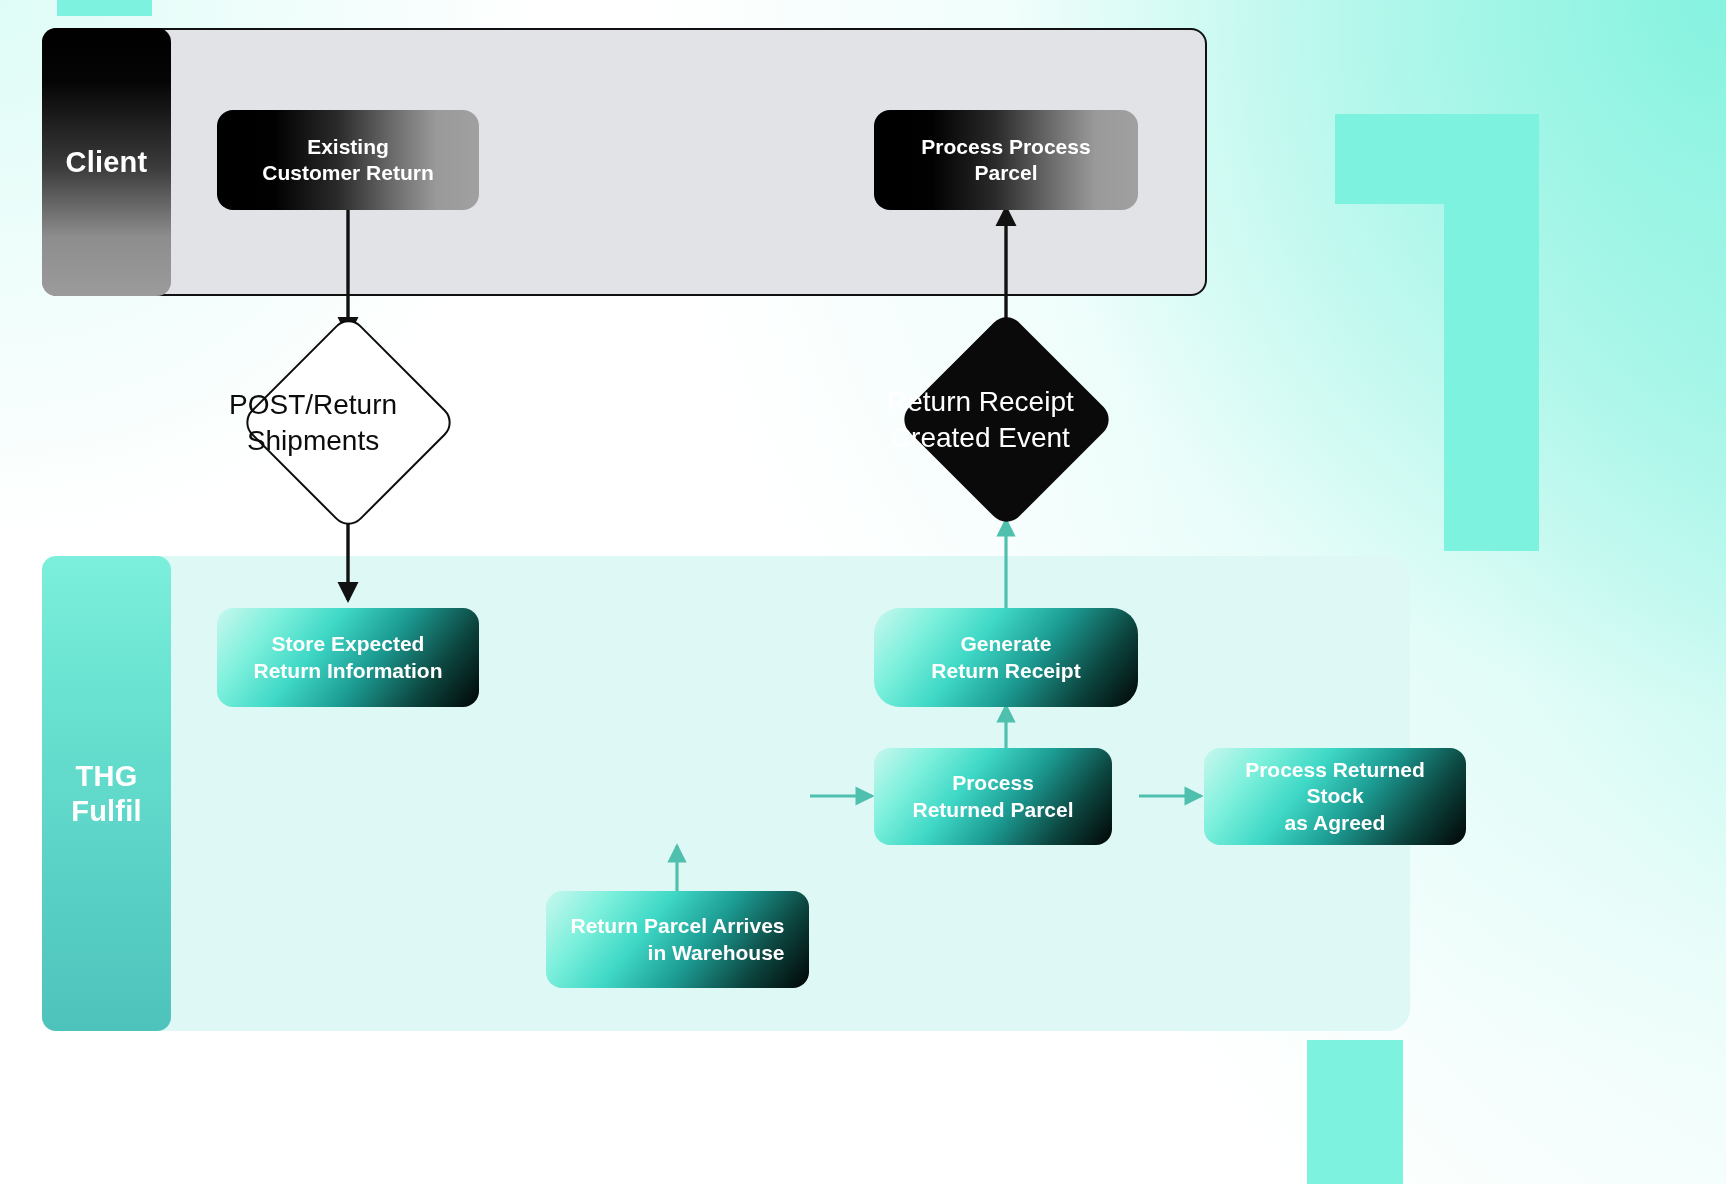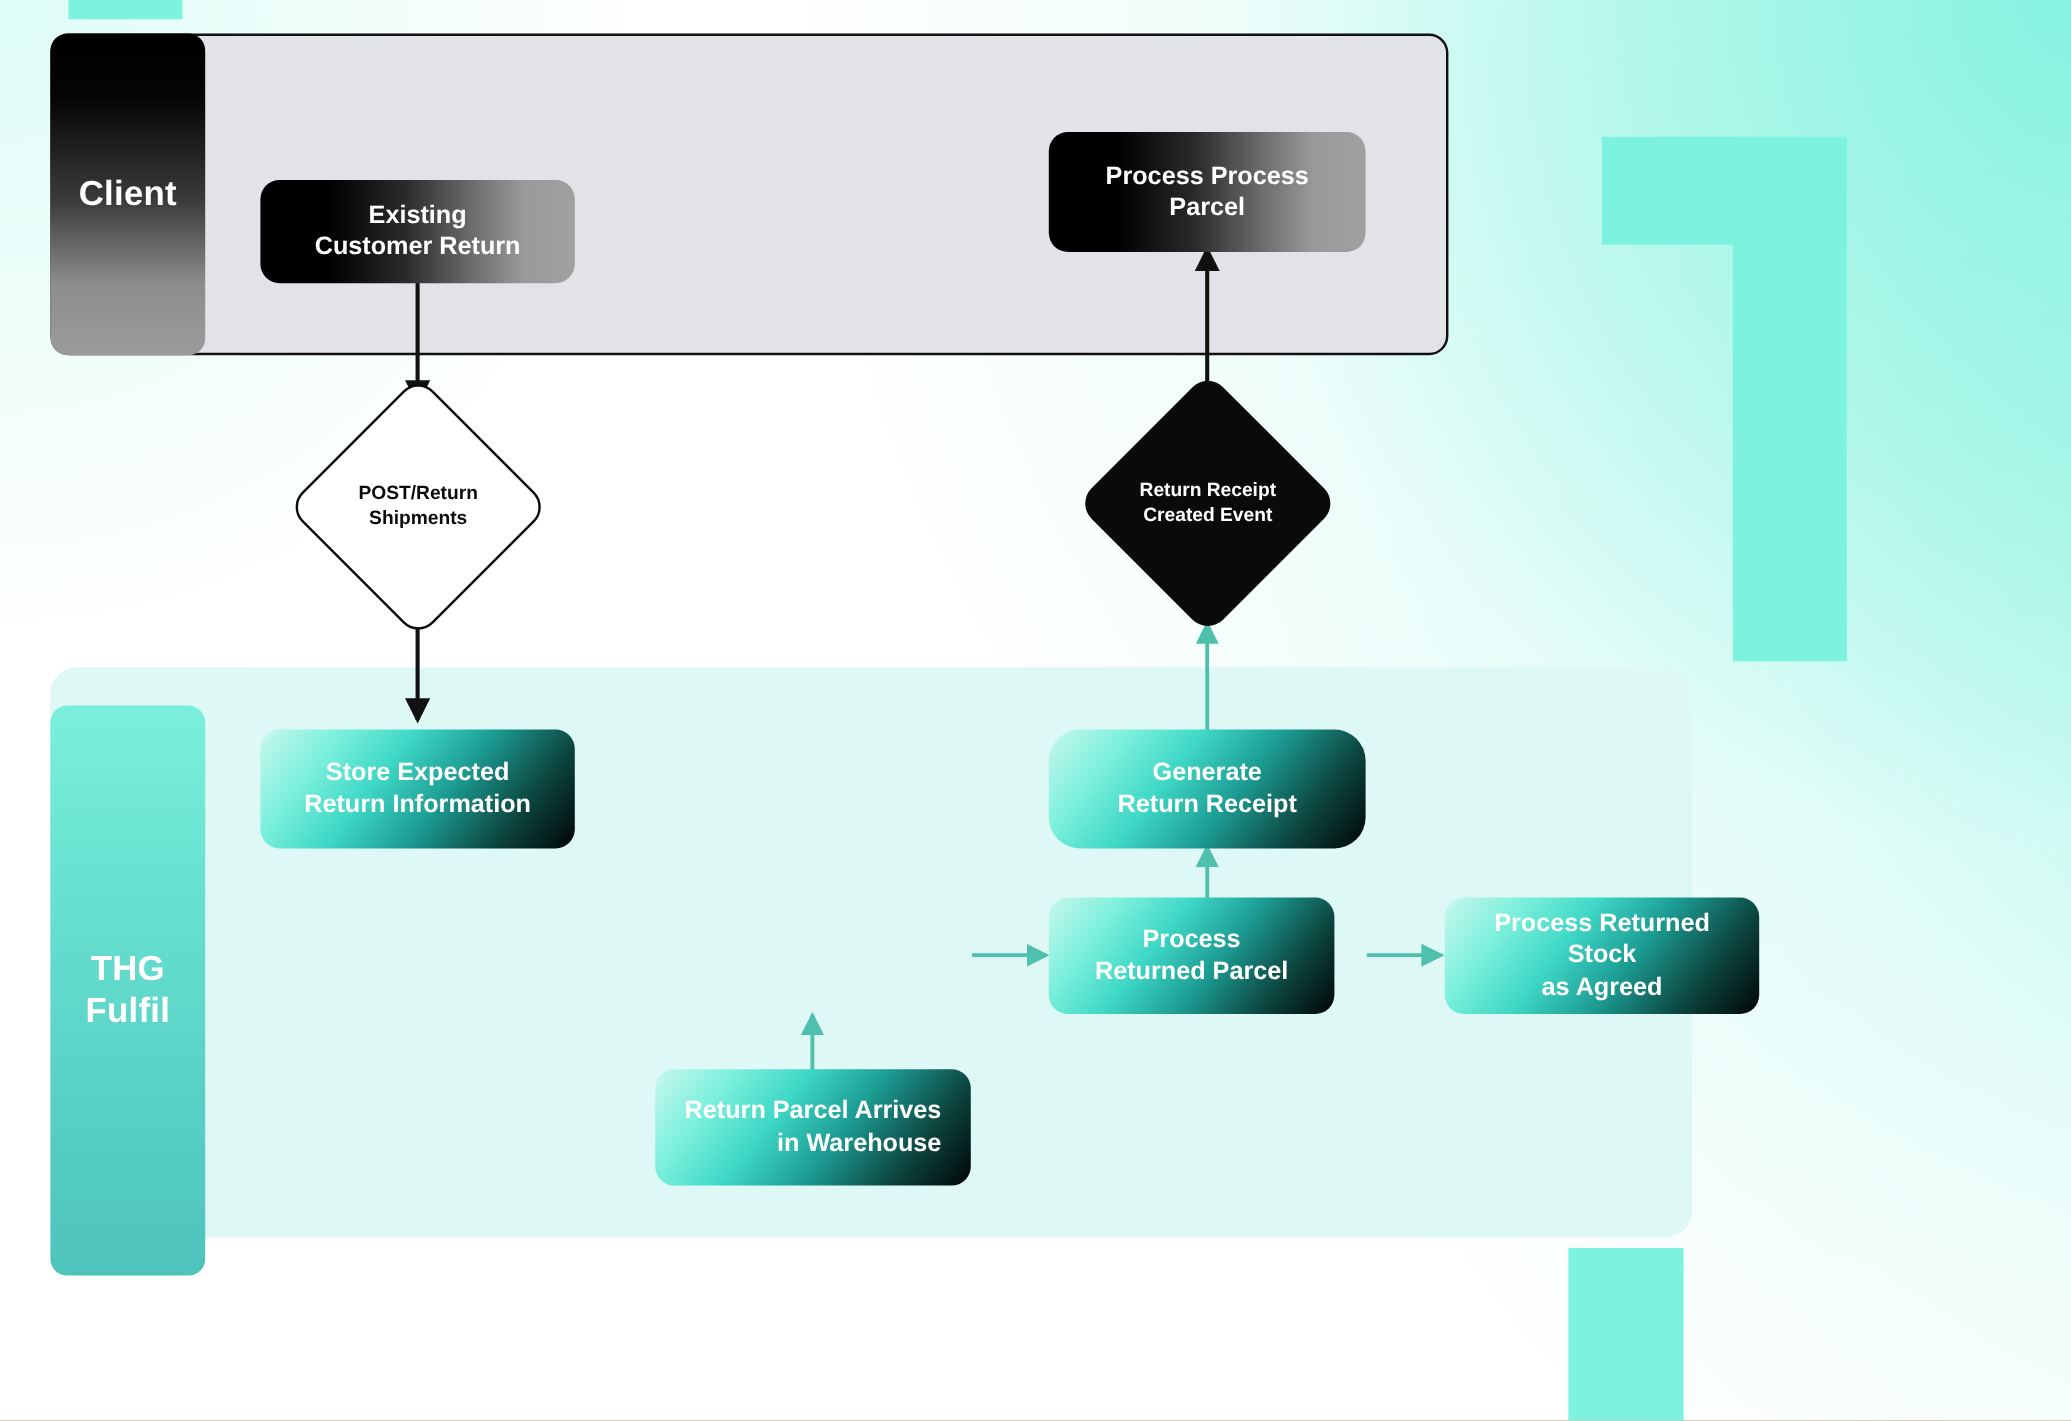--- a/index.html
+++ b/index.html
@@ -75,21 +75,20 @@
     left: 42px; top: 28px;
     width: 129px; height: 268px;
     font-size: 29px;
     background: linear-gradient(180deg, #000000 0%, #050505 20%, #3b3b3b 52%, #8d8d8d 78%, #9b9b9b 100%);
   }
   .lane-tab-thg {
     left: 42px; top: 556px;
     width: 129px; height: 475px;
     font-size: 29px;
     background: linear-gradient(180deg, #7BEFDB 0%, #69E2D1 30%, #5BD2C6 65%, #4DC3BC 100%);
-    margin-top: 32px;
   }
 
   
   .node {
     position: absolute;
     border-radius: 16px;
     display: flex;
     align-items: center;
     justify-content: center;
     text-align: center;
@@ -127,24 +126,24 @@
     border: 2.5px solid #0c0c0c;
   }
   .diamond-solid .dshape {
     background: #0A0A0A;
   }
   .diamond .dlabel {
     position: absolute;
     inset: 0;
     display: flex;
     align-items: center;
-    justify-content: center;
+    justify-content: flex-start;
     text-align: center;
-    font-weight: bold;
-    font-size: 16px;
+    font-weight: normal;
+    font-size: 28px;
     line-height: 1.28;
     pointer-events: none;
   }
   .diamond-outline .dlabel { color: #0c0c0c; }
   .diamond-solid   .dlabel { color: #ffffff; }
 
   
   .edges {
     position: absolute;
     left: 0; top: 0;
@@ -195,21 +194,21 @@
 
     <line x1="1006" y1="752" x2="1006" y2="706" stroke="#4FC0AD" stroke-width="3.2" marker-end="url(#ah-teal)"></line>
 
     <line x1="810" y1="796" x2="872" y2="796" stroke="#4FC0AD" stroke-width="3.2" marker-end="url(#ah-teal)"></line>
 
     <line x1="1139" y1="796" x2="1201" y2="796" stroke="#4FC0AD" stroke-width="3.2" marker-end="url(#ah-teal)"></line>
 
     <line x1="677" y1="893" x2="677" y2="846" stroke="#4FC0AD" stroke-width="3.2" marker-end="url(#ah-teal)"></line>
   </svg>
 
-  <div class="node node-dark" style="left:217px; top:110px; width:262px; height:86px;margin-top:40px;">
+  <div class="node node-dark" style="left:217px; top:110px; width:262px; height:100px;">
     <span style="white-space:pre-line">Existing
 Customer Return</span>
   </div>
 
   <div class="node node-dark" style="left:874px; top:110px; width:264px; height:100px;">
     <span style="white-space:pre-line">Process Process
 Parcel</span>
   </div>
 
   <div class="diamond diamond-outline" style="left:271px; top:345px; width:155px; height:155px;">

